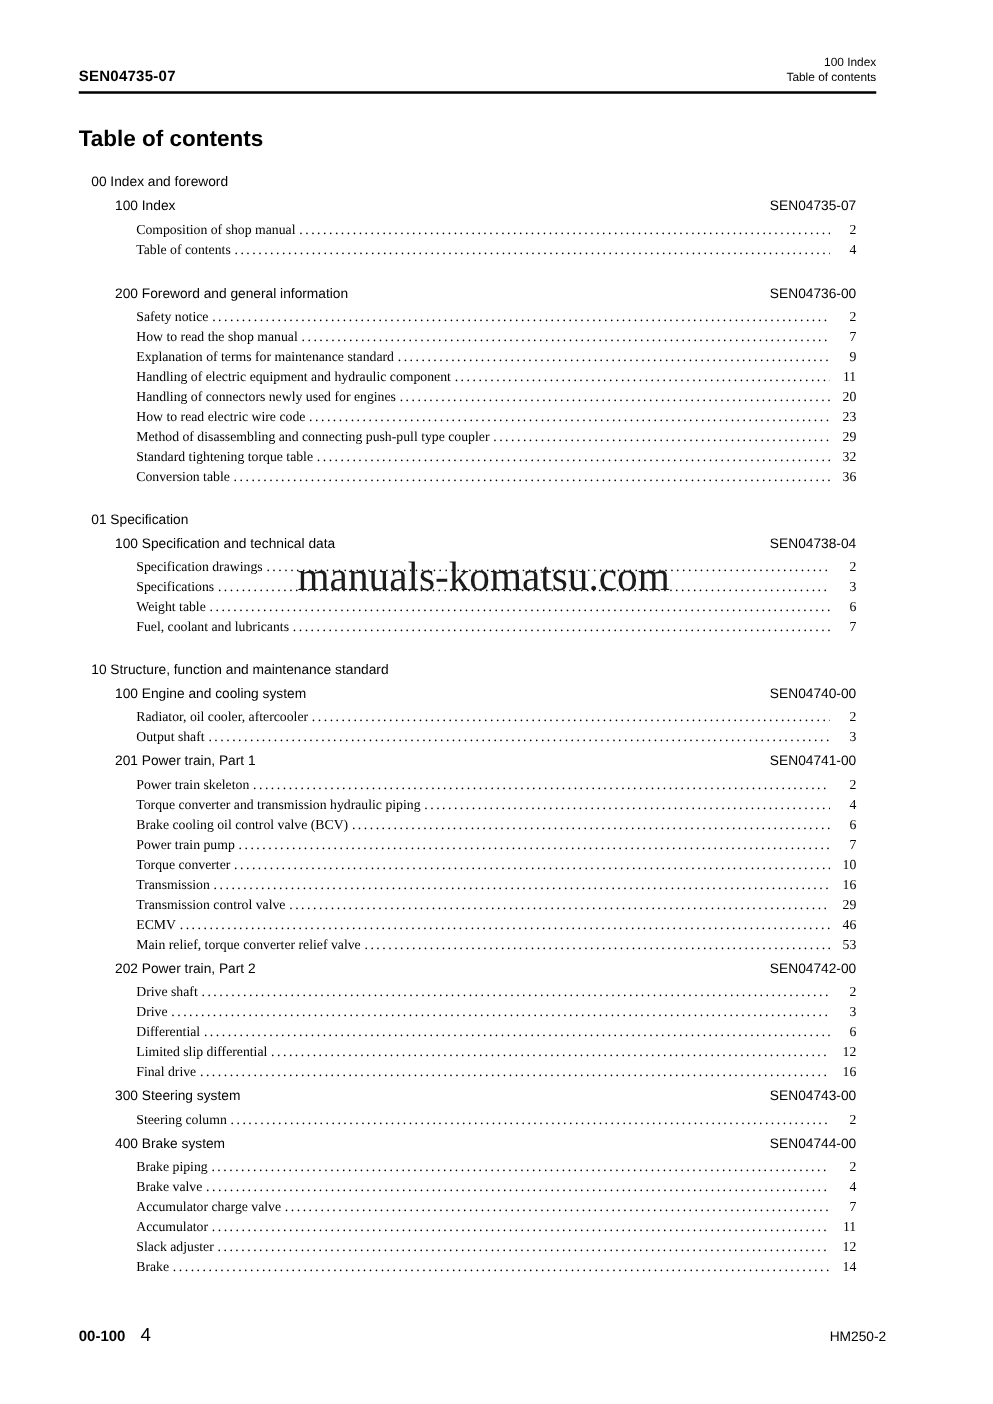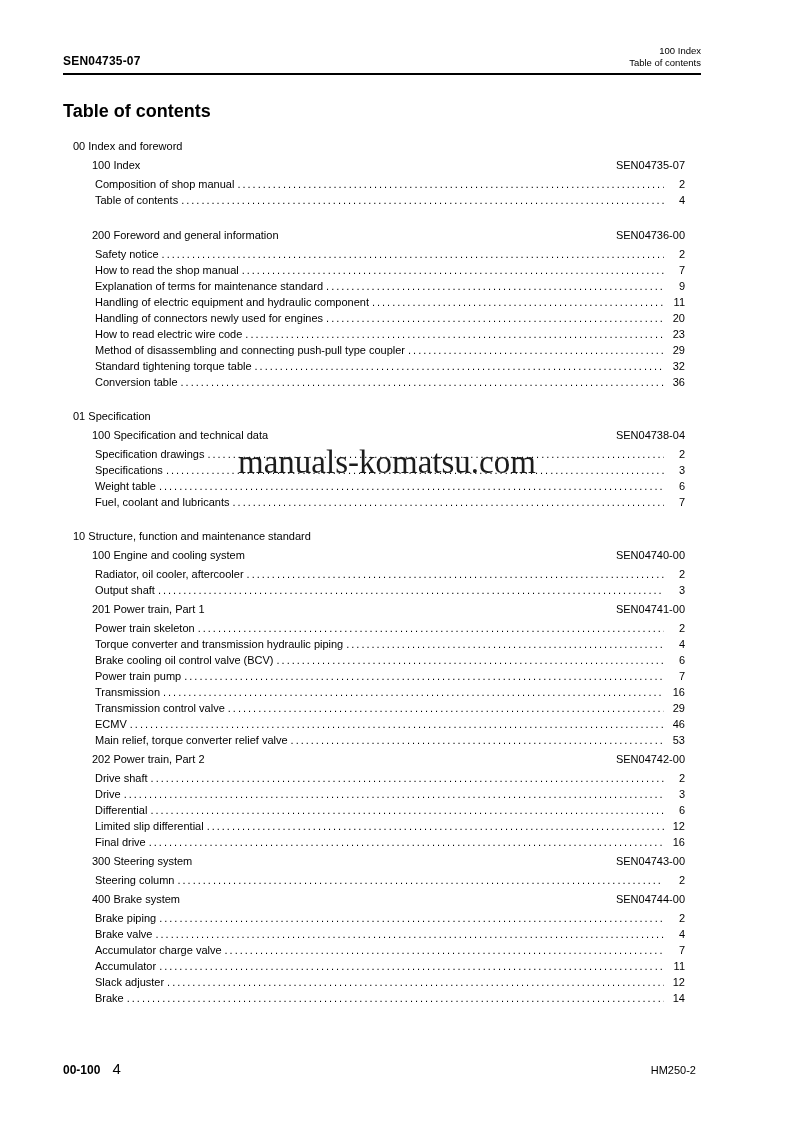--- a/index.html
+++ b/index.html
@@ -39,22 +39,23 @@
     display: flex;
     justify-content: space-between;
     align-items: baseline;
     margin-left: 29px;
     padding-right: 16px;
     margin-bottom: 3px;
   }
   .item-row {
     display: flex;
     align-items: baseline;
-    margin-left: 32px;
+    margin-left: 46px;
     padding-right: 16px;
+    font-family: Liberation Serif, serif;
   }
   .item-title { white-space: nowrap; }
   .dots {
     flex: 1;
     min-width: 8px;
     overflow: hidden;
     white-space: nowrap;
     margin: 0 3px;
     height: 16px;
   }
@@ -75,21 +76,21 @@
     font-size: 33px;
     font-weight: 500;
     color: #1c1c1c;
     z-index: 5;
     white-space: nowrap;
   }
   
   .page-footer {
     position: absolute;
     left: 63px;
-    right: 98px;
+    right: 85px;
     top: 1060px;
     display: flex;
     justify-content: space-between;
     align-items: baseline;
   }
   .footer-left { display: flex; align-items: baseline; }
   .footer-code { font-size: 12px; font-weight: bold; }
   .footer-page { font-size: 15px; margin-left: 12px; }
   .footer-model { font-size: 11px; }
 </style>
@@ -245,20 +246,25 @@
             <span class="item-title">Brake cooling oil control valve (BCV)</span>
             <span class="dots"></span>
             <span class="page-no">6</span>
           </div>
           <div class="item-row">
             <span class="item-title">Power train pump</span>
             <span class="dots"></span>
             <span class="page-no">7</span>
           </div>
           <div class="item-row">
+            <span class="item-title">Torque converter</span>
+            <span class="dots"></span>
+            <span class="page-no">10</span>
+          </div>
+          <div class="item-row">
             <span class="item-title">Transmission</span>
             <span class="dots"></span>
             <span class="page-no">16</span>
           </div>
           <div class="item-row">
             <span class="item-title">Transmission control valve</span>
             <span class="dots"></span>
             <span class="page-no">29</span>
           </div>
           <div class="item-row">

